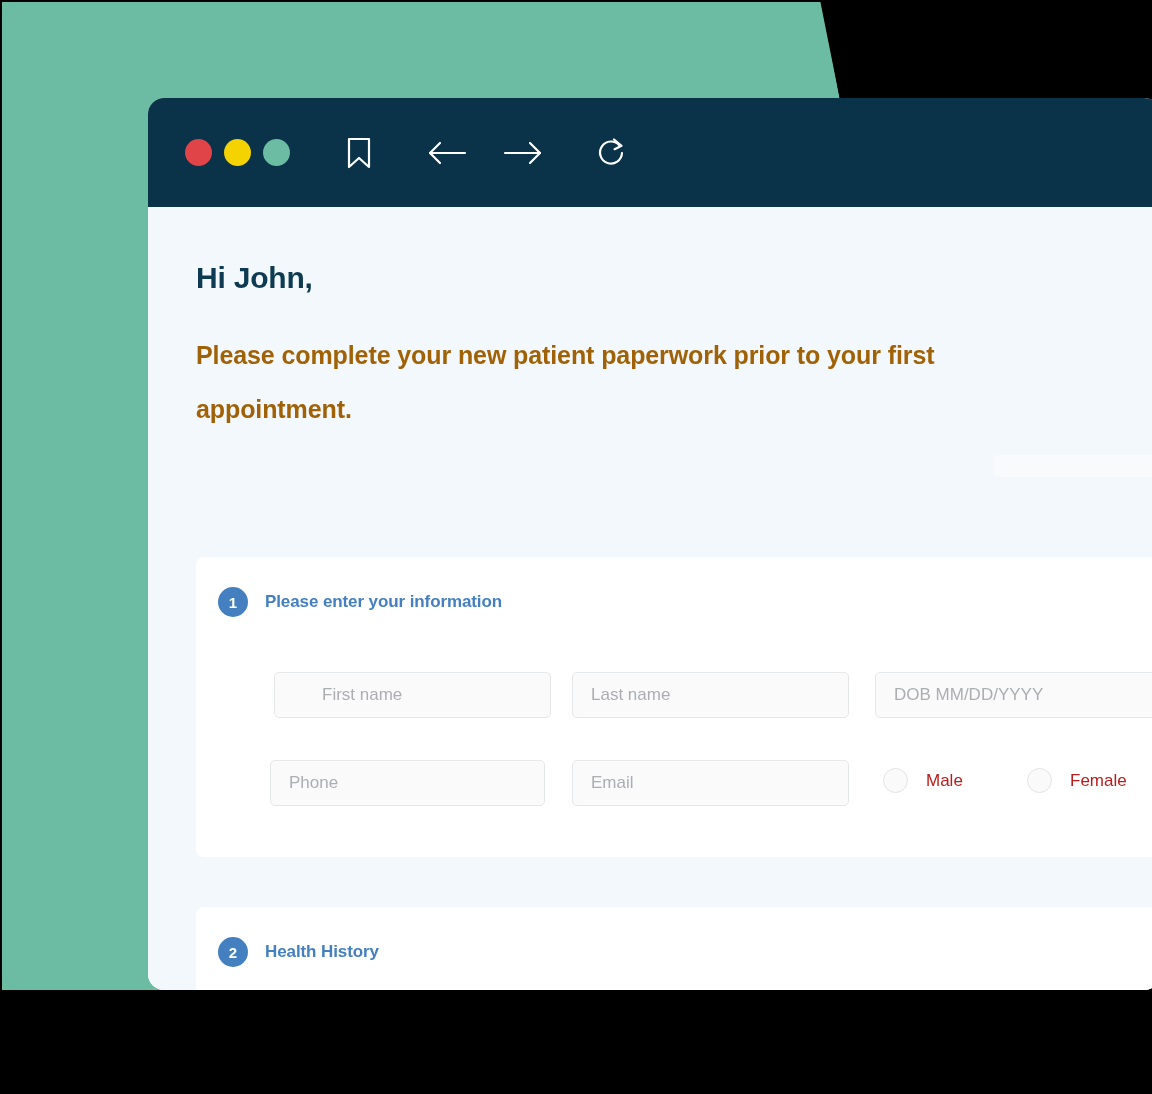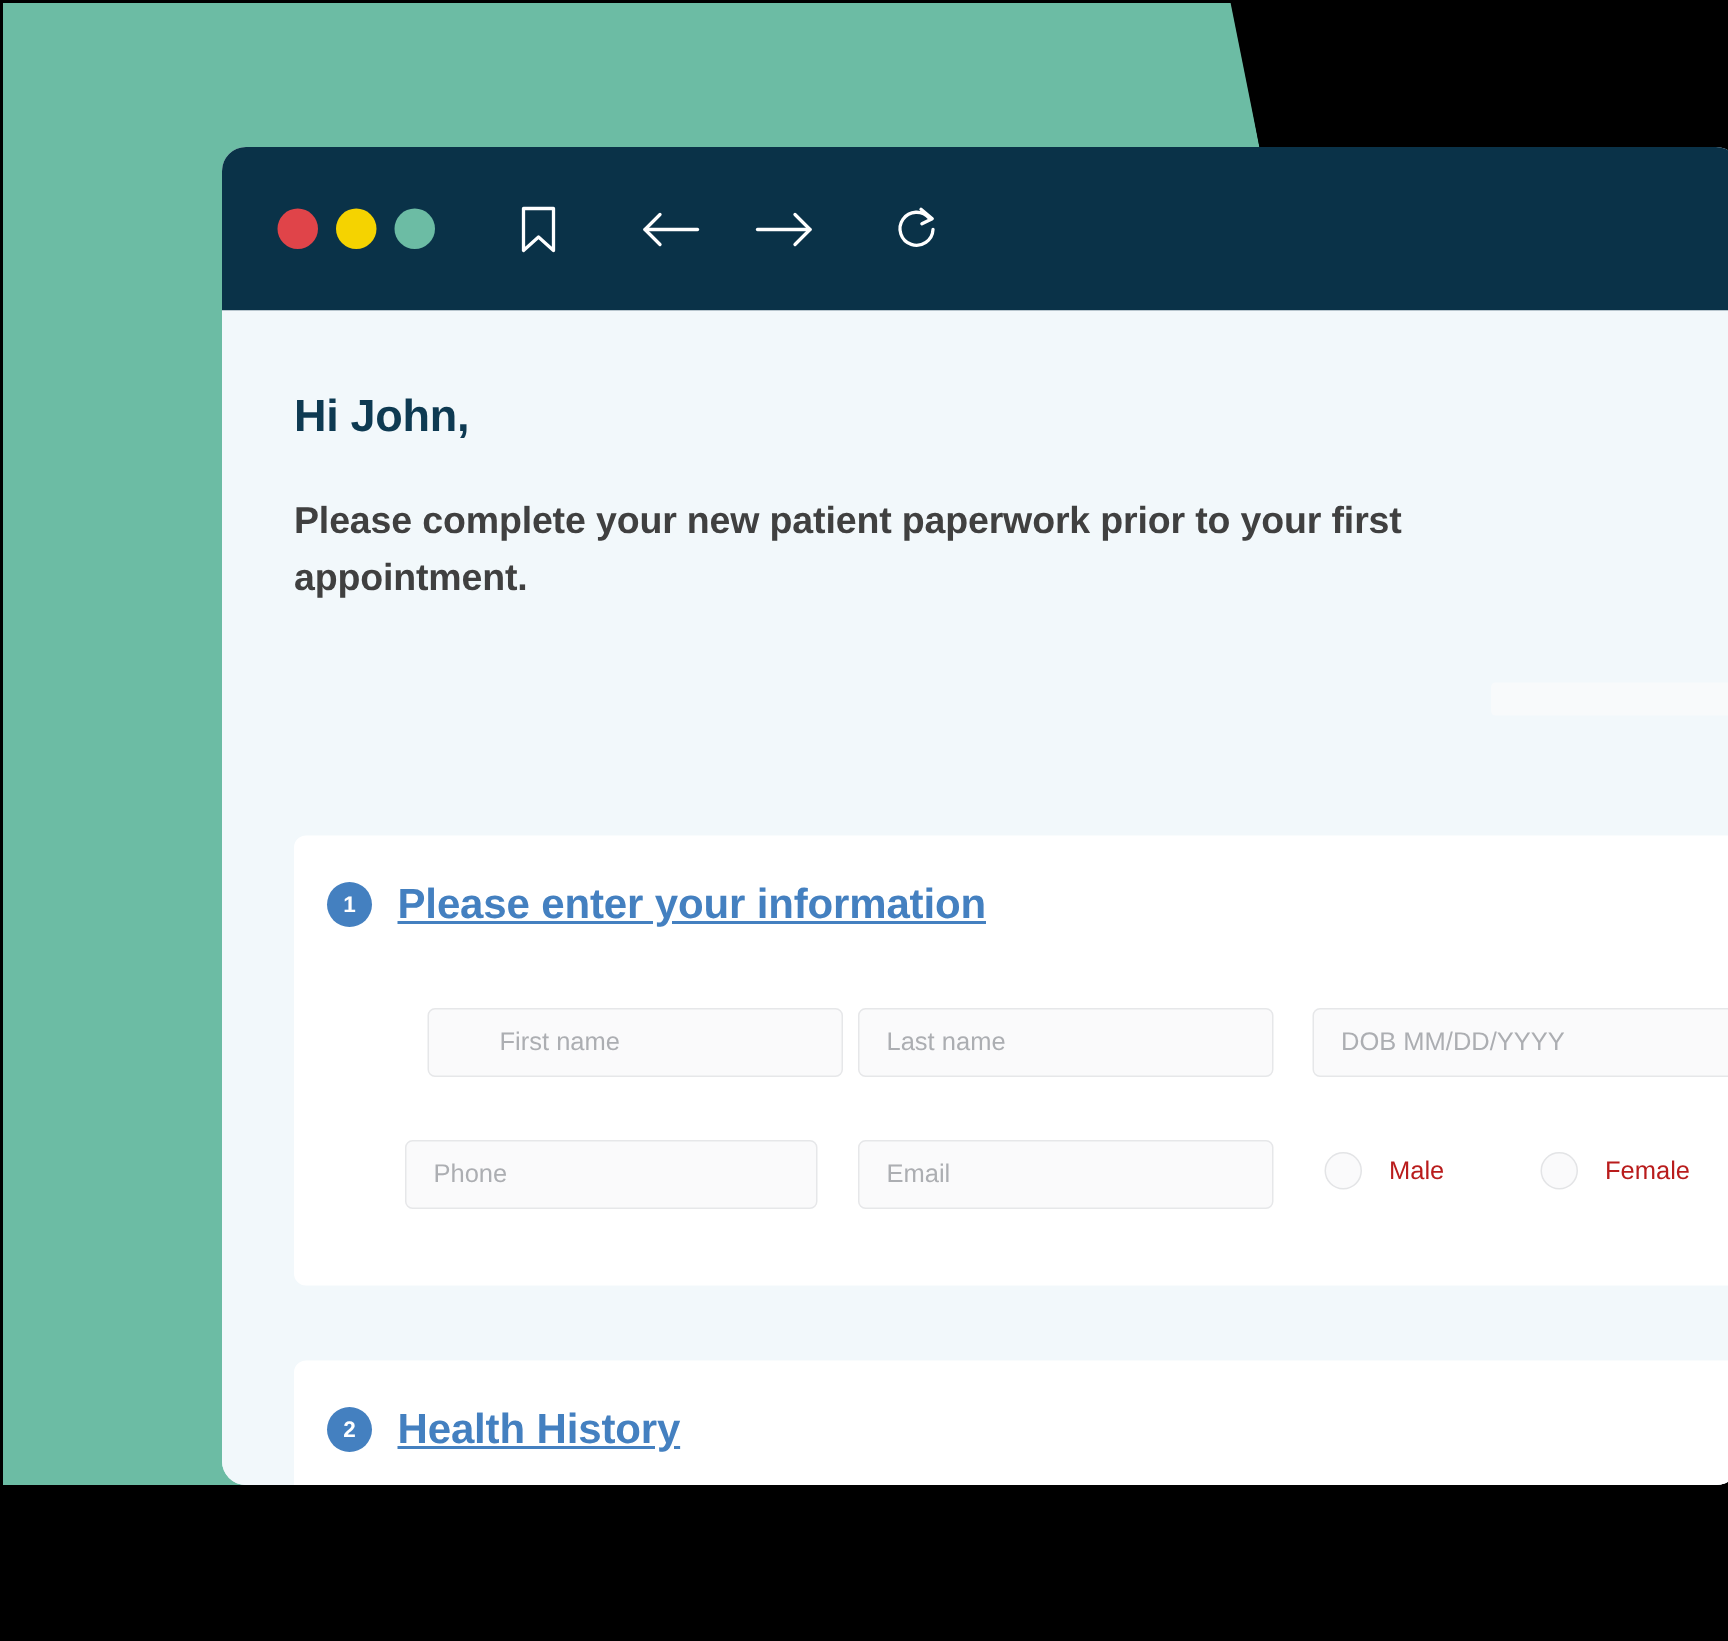--- a/index.html
+++ b/index.html
@@ -87,24 +87,24 @@
     left: 48px; top: 54px;
     color: #0E3A52;
     font-size: 30px;
     font-weight: bold;
     letter-spacing: -0.2px;
   }
   #instruction {
     position: absolute;
     left: 48px; top: 121px;
     width: 870px;
-    color: #404040;
+    color: #a16207;
     font-size: 25px;
     font-weight: bold;
-    line-height: 38px;
+    line-height: 54px;
     letter-spacing: -0.1px;
   }
   #ghost-strip {
     position: absolute;
     left: 846px; top: 248px;
     width: 166px; height: 22px;
     background: #F8FAFB;
     border-radius: 3px;
   }
 
@@ -128,43 +128,42 @@
     width: 30px; height: 30px; border-radius: 50%;
     background: #4480C0;
     color: #FFFFFF;
     font-size: 15px; font-weight: bold;
     display: flex; align-items: center; justify-content: center;
     flex: 0 0 auto;
   }
   .card-title {
     margin-left: 17px;
     color: #4480C0;
-    font-size: 28px;
+    font-size: 17px;
     font-weight: bold;
     letter-spacing: -0.1px;
-    text-decoration: underline;
   }
 
   
   .field-row { position: absolute; left: 74px; }
   #row1 { top: 115px; }
   #row2 { top: 203px; }
 
   .field {
     position: absolute;
     height: 46px;
     background: #FAFAFB;
     border: 1px solid #E6E7E9;
     border-radius: 5px;
     display: flex; align-items: center;
     padding-left: 18px;
     color: #ACAEB2;
     font-size: 17px;
   }
-  .f-first  { left: 15px;   width: 277px; padding-left: 47px; }
+  .f-first  { left: 4px;   width: 277px; padding-left: 47px; }
   .f-last   { left: 302px; width: 277px; }
   .f-dob    { left: 605px; width: 285px; }
   .f-phone  { left: 0px;   width: 275px; }
   .f-email  { left: 302px; width: 277px; }
 
   .radio-group {
     position: absolute;
     display: flex; align-items: center;
   }
   .rg-male   { left: 613px; top: 8px; }

